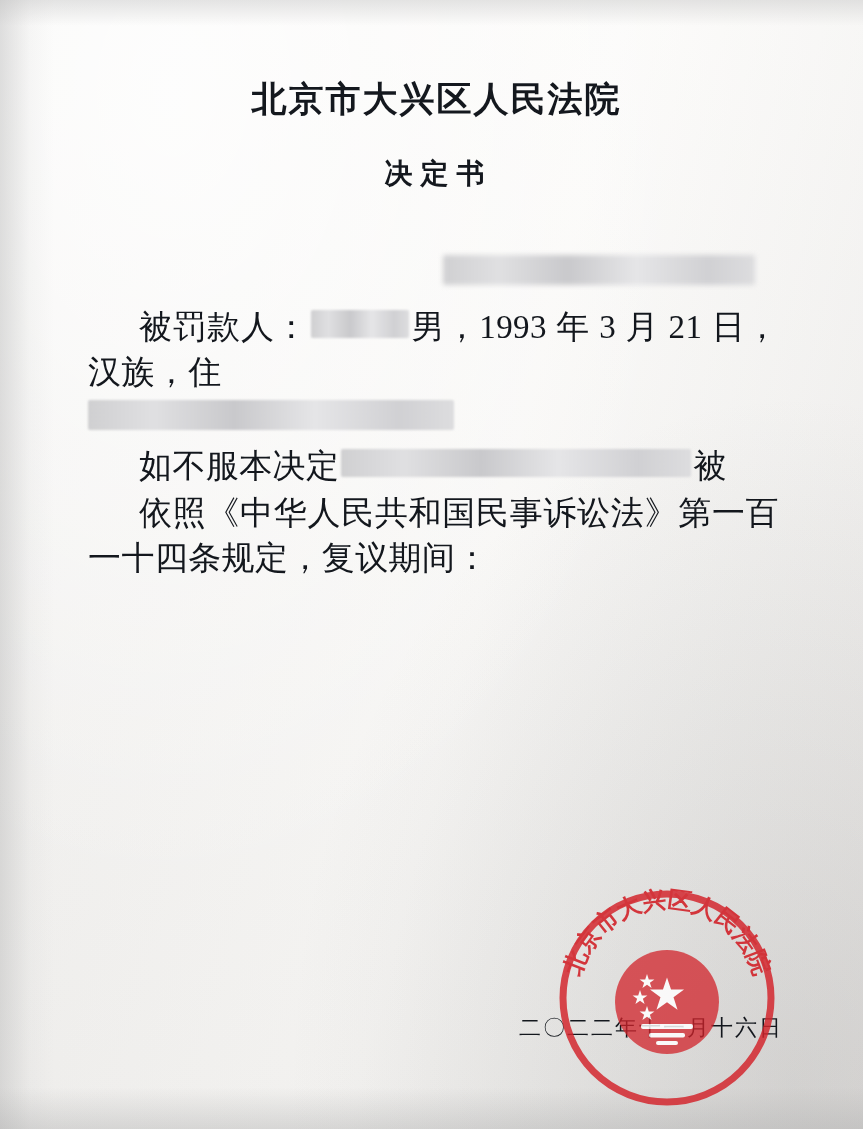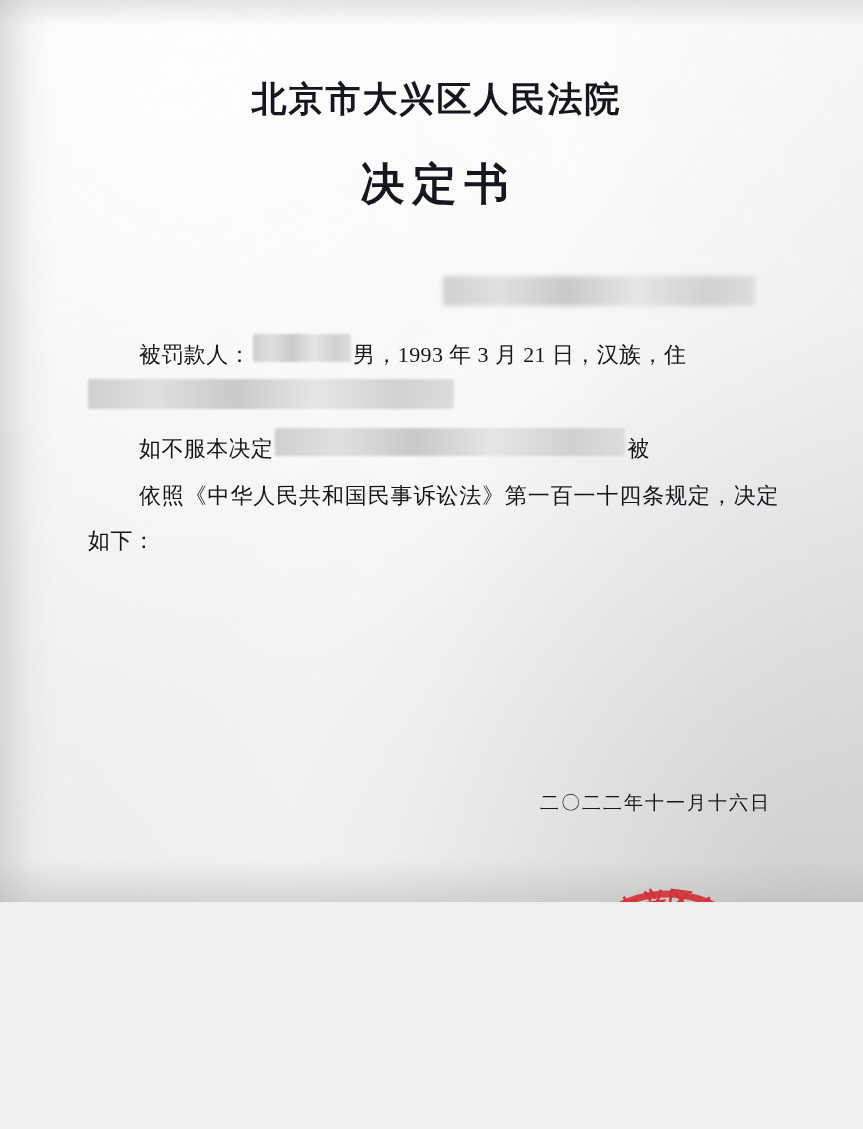--- a/index.html
+++ b/index.html
@@ -9,21 +9,21 @@
   body {
     width: 863px;
     height: 1129px;
     overflow: hidden;
     background: #efefef;
     font-family: "Liberation Serif", "DejaVu Serif", serif;
   }
   .page {
     position: relative;
     width: 863px;
-    height: 902px;
+    height: 1129px;
     background:
       linear-gradient(104deg, #f4f3f1 0%, #f7f6f4 28%, #fbfaf8 55%, #f3f2f0 78%, #eceae8 100%);
     overflow: hidden;
   }
   
   .paper-shade {
     position: absolute;
     inset: 0;
     background:
       radial-gradient(ellipse at 20% 8%, rgba(255,255,255,0.75) 0%, rgba(255,255,255,0) 55%),
@@ -61,21 +61,21 @@
     text-align: center;
     font-size: 35px;
     letter-spacing: 2px;
     font-weight: 600;
     color: #14181e;
     margin: 14px 0 0 0;
     text-indent: 6px;
   }
   .doc-title {
     text-align: center;
-    font-size: 44px;
+    font-size: 28px;
     letter-spacing: 8px;
     font-weight: 700;
     color: #14181e;
     margin: 32px 0 0 0;
     text-indent: 10px;
   }
 
   .case-no-row {
     margin: 62px 0 0 0;
     display: flex;
@@ -89,39 +89,39 @@
     background:
       linear-gradient(90deg, rgba(205,205,207,0.95) 0%, rgba(222,222,224,0.95) 18%, rgba(198,198,201,0.95) 40%, rgba(228,228,230,0.95) 62%, rgba(206,206,209,0.95) 85%, rgba(219,219,221,0.95) 100%);
     filter: blur(1.2px);
     border-radius: 2px;
   }
   .redact.soft {
     filter: blur(2.4px);
   }
 
   .body {
-    margin-top: 26px;
-    font-size: 22px;
+    margin-top: 20px;
+    font-size: 33px;
     line-height: 45px;
     letter-spacing: 0.4px;
     color: #13171d;
   }
   .para {
     margin: 0 0 2px 0;
     text-align: justify;
   }
   .indent {
     text-indent: 51px;
   }
 
   .sign-row {
     position: absolute;
-    right: 92px;
+    right: 80px;
     bottom: 86px;
-    font-size: 19px;
+    font-size: 22px;
     letter-spacing: 2px;
     color: #13171d;
     z-index: 3;
   }
 
   
   .seal {
     position: absolute;
     left: 553px;
     top: 884px;
@@ -171,21 +171,21 @@
       </p>
 
       <p class="para indent">
         <span>如不服本决定</span><span class="redact" style="width:350px;height:28px;margin:0 2px;"></span><span>被</span>
       </p>
 
 
 
 
       <p class="para indent">
-        <span>依照《中华人民共和国民事诉讼法》第一百一十四条规定，决定如下：</span>
+        <span>依照《中华人民共和国民事诉讼法》第一百一十四条规定，复议期间：</span>
       </p>
 
 
 
 
     </div>
   </div>
 
   <div class="sign-row">二〇二二年十一月十六日</div>
 

